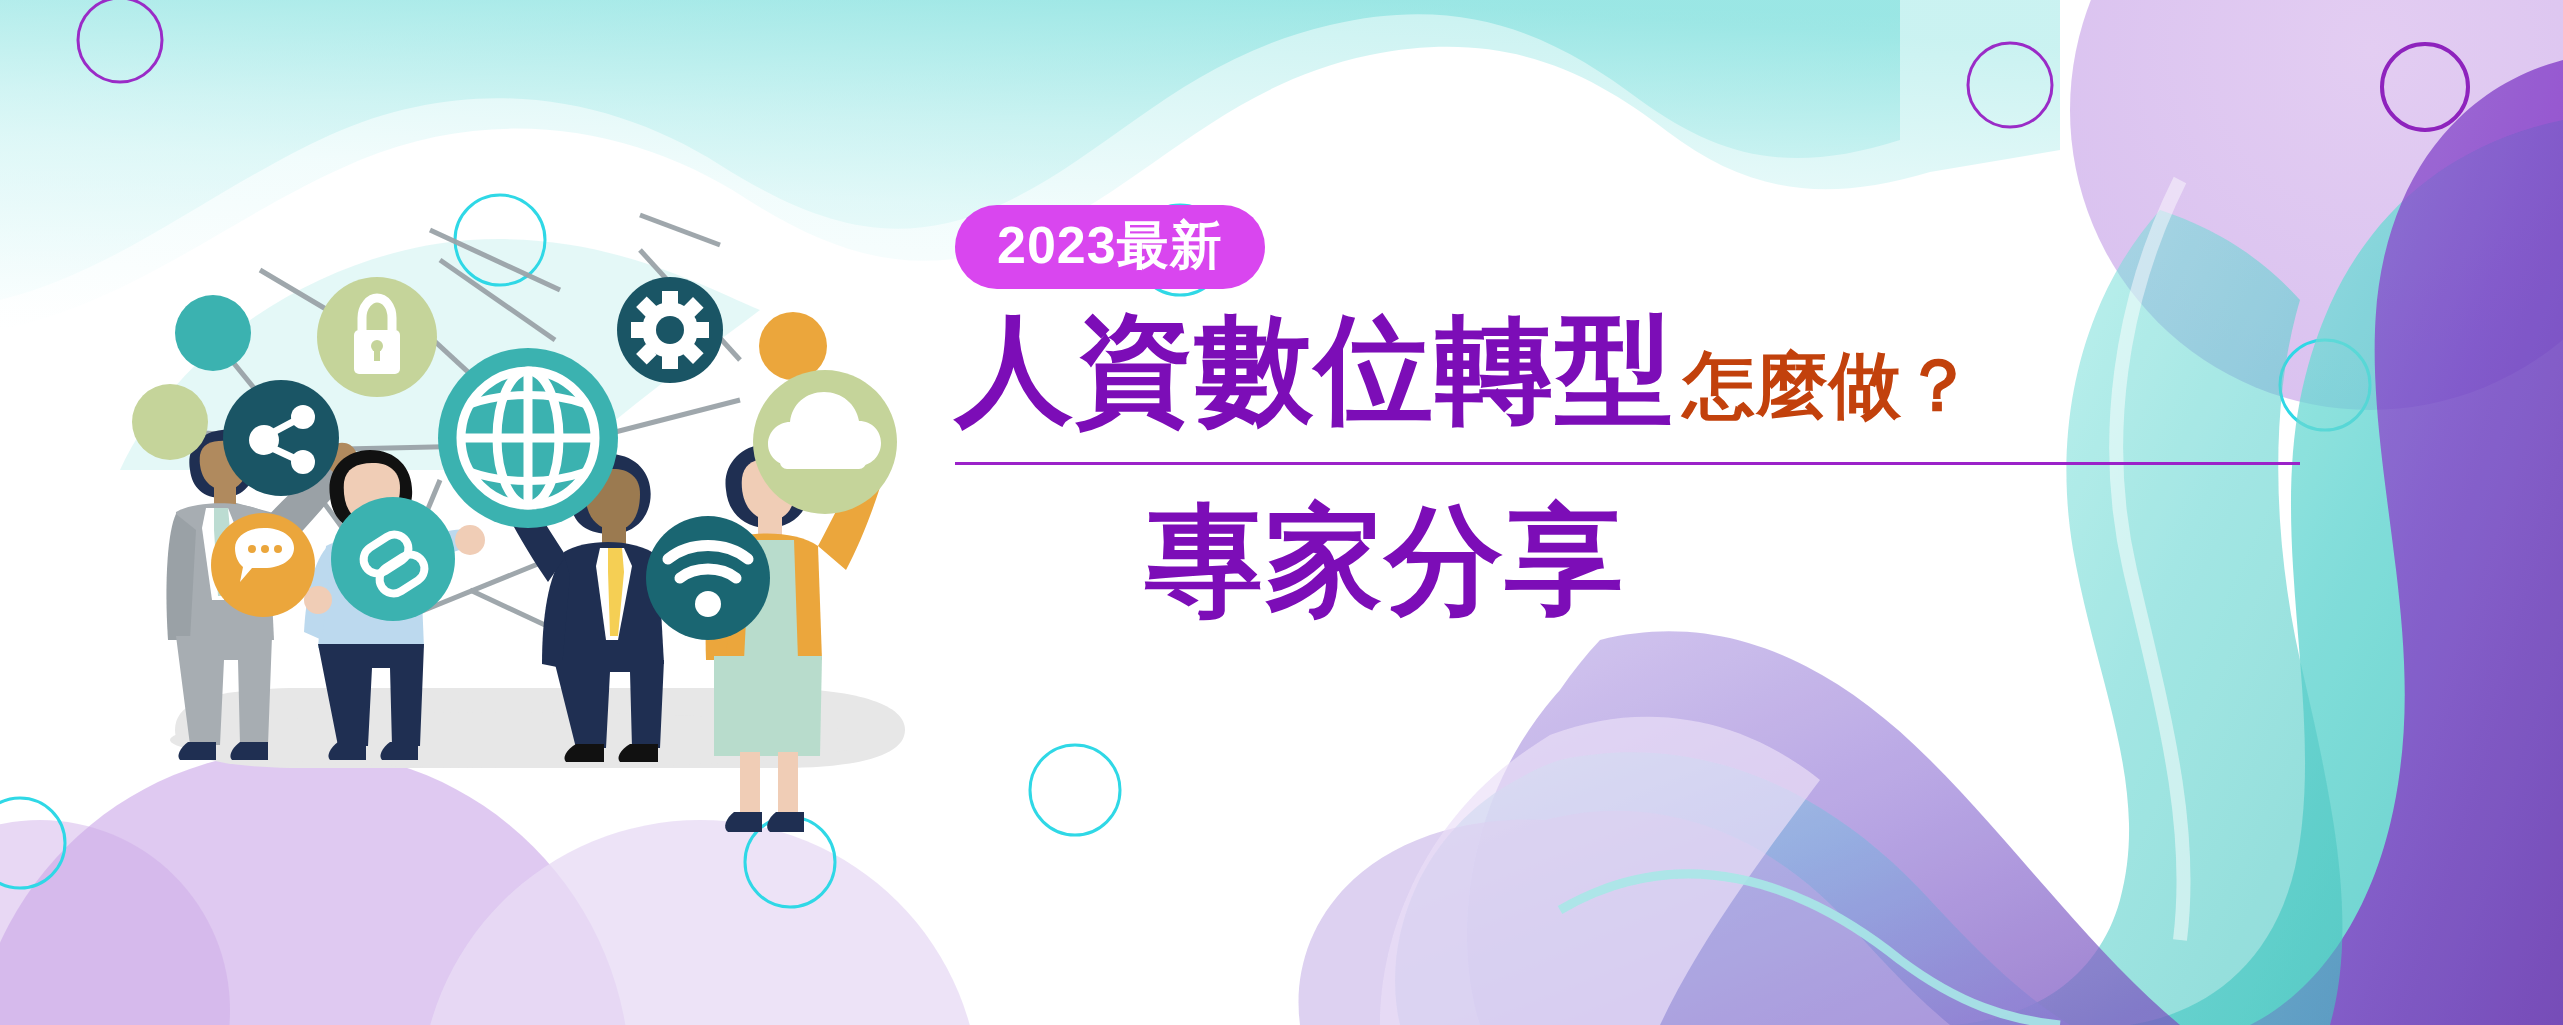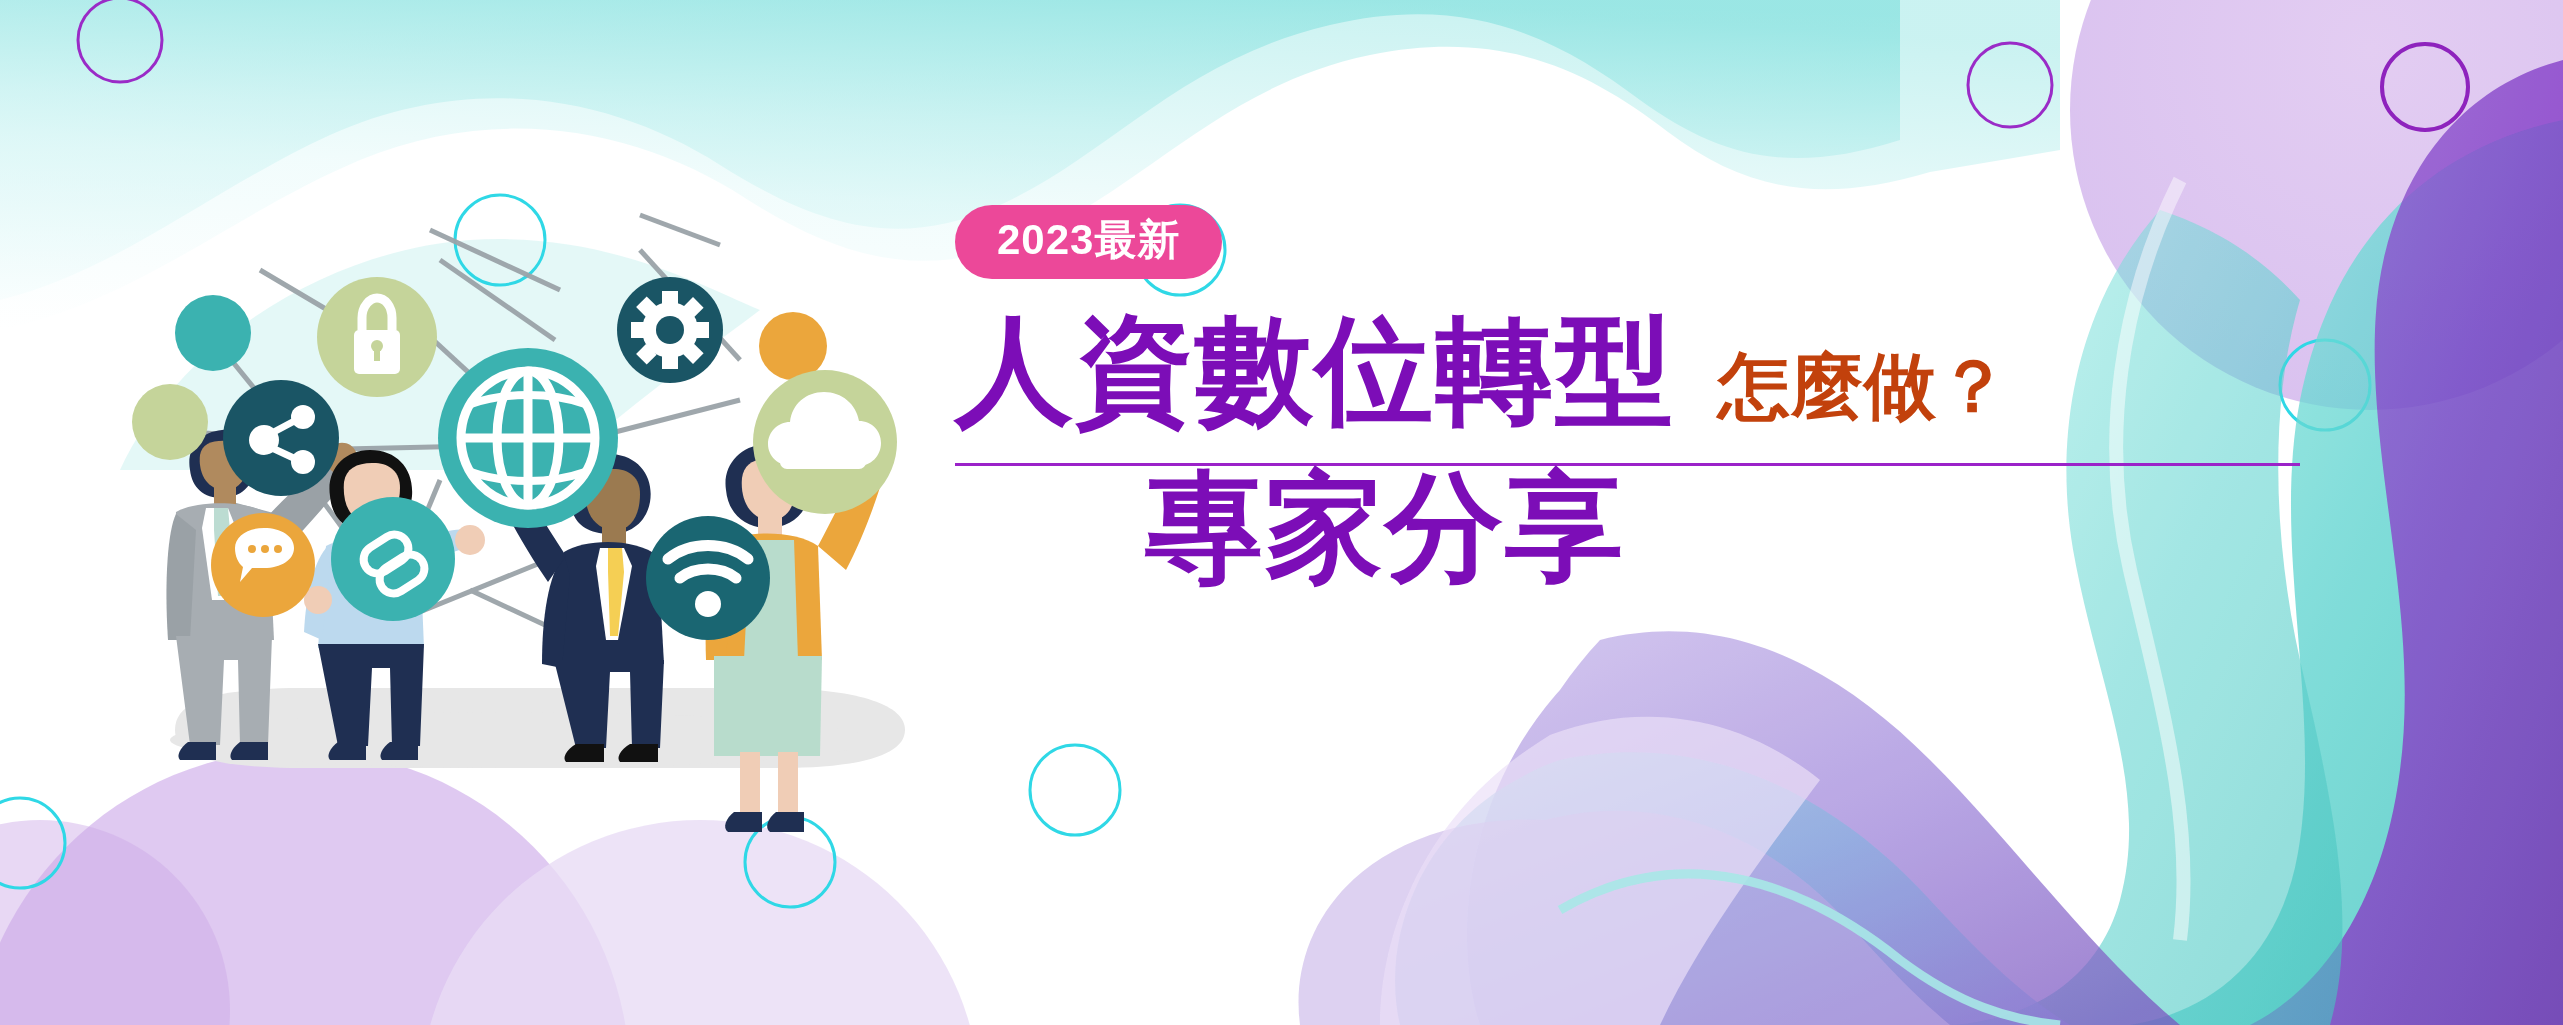--- a/index.html
+++ b/index.html
@@ -22,37 +22,37 @@
   #text-block{
     position:absolute;
     left:955px;
     top:205px;
     width:1400px;
     height:480px;
     z-index:40;
   }
   #badge{
     display:inline-block;
-    background:#ec4899;
+    background:#d946ef;
     color:#ffffff;
     border-radius:100px;
     padding:14px 42px 18px 42px;
-    font-size:42px;
+    font-size:52px;
     font-weight:700;
     letter-spacing:1px;
     line-height:1;
     white-space:nowrap;
   }
   .headline-row{
     display:flex;
     align-items:baseline;
     white-space:nowrap;
   }
-  #line1-row{margin-top:30px;gap:35px;}
-  #line2-row{padding-left:190px;gap:44px;}
+  #line1-row{margin-top:19px;}
+  #line2-row{margin-top:34px;padding-left:190px;gap:44px;}
   .big{
     font-size:118px;
     font-weight:800;
     color:#7c0db7;
     letter-spacing:2px;
     line-height:1.05;
   }
   .small{
     font-size:72px;
     font-weight:800;

